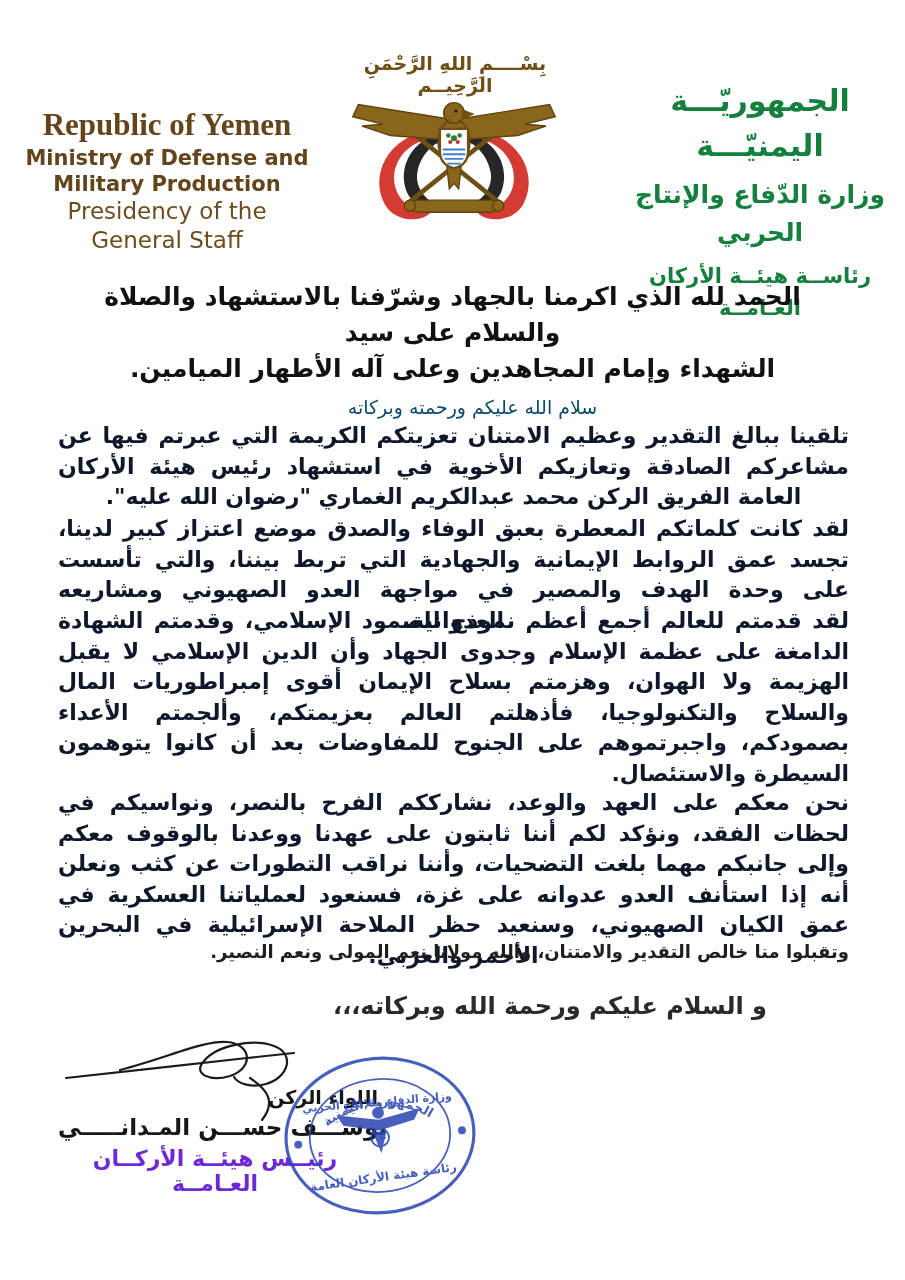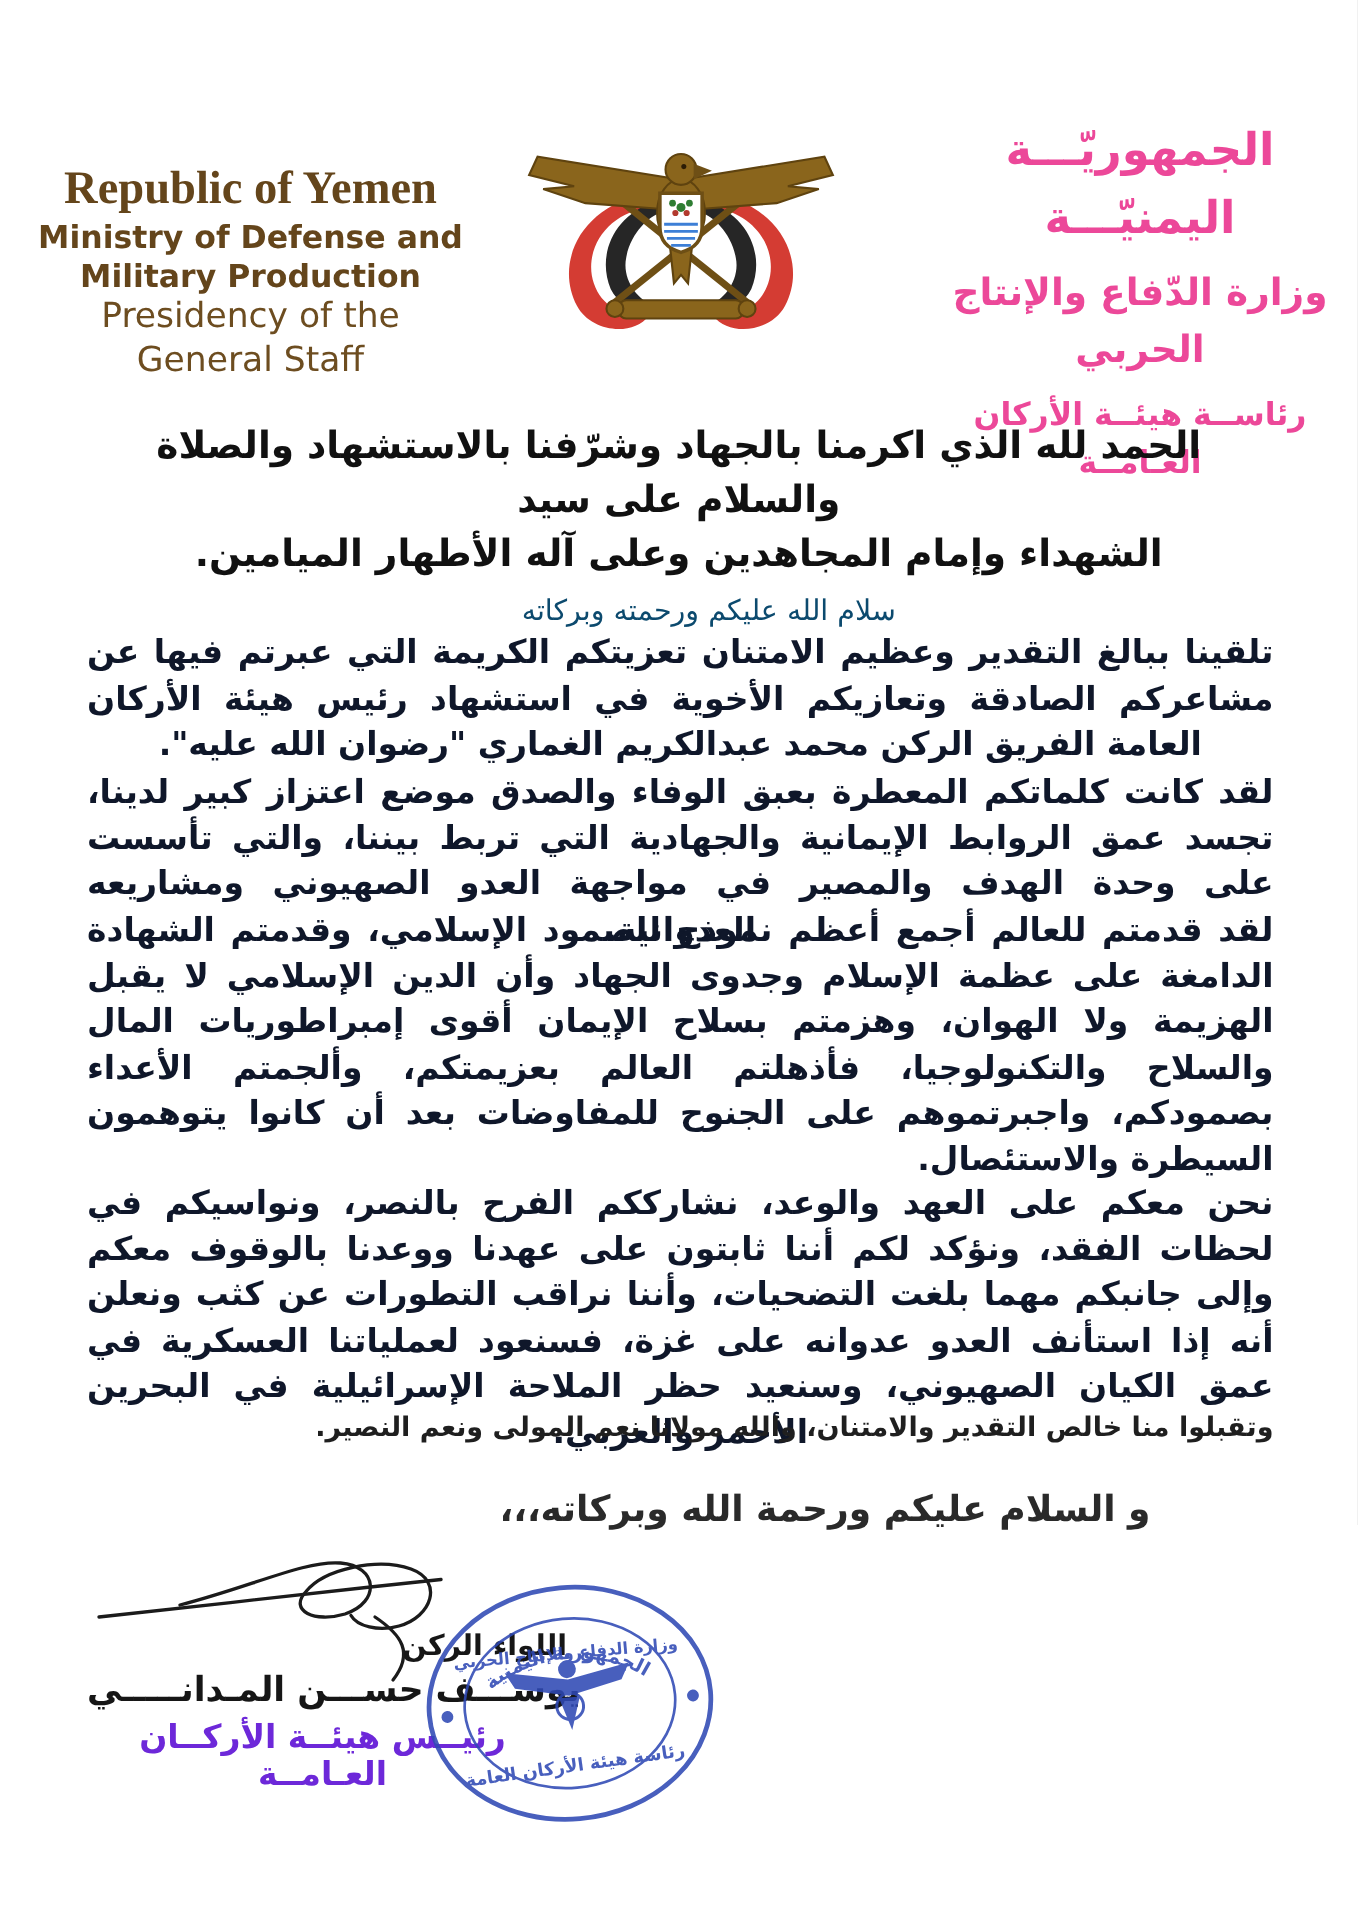--- a/index.html
+++ b/index.html
@@ -20,21 +20,21 @@
 
   .lh-bismillah {
     position:absolute; left:330px; top:52px; width:250px;
     text-align:center; direction:rtl;
     color:#6f4e17; font-size:19px; font-weight:bold;
   }
   .lh-emblem { position:absolute; left:334px; top:82px; width:240px; height:150px; }
 
   .lh-arabic {
     position:absolute; left:630px; top:78px; width:260px;
-    text-align:center; direction:rtl; color:#ec4899; line-height:1.5;
+    text-align:center; direction:rtl; color:#15803d; line-height:1.5;
   }
   .lh-arabic .ar1 { font-size:30px; font-weight:bold; }
   .lh-arabic .ar2 { font-size:25px; font-weight:bold; margin-top:8px; }
   .lh-arabic .ar3 { font-size:21px; font-weight:bold; margin-top:10px; }
 
   
   .doxology {
     position:absolute; left:55px; right:55px; top:256px;
     direction:rtl; text-align:center;
     font-size:25px; font-weight:900; color:#111; line-height:36px;margin-top:23px;
@@ -95,20 +95,21 @@
 <div class="page">
 
   <div class="lh-english">
     <div class="en-title">Republic of Yemen</div>
     <div class="en-bold">Ministry of Defense and</div>
     <div class="en-bold">Military Production</div>
     <div class="en-reg">Presidency of the</div>
     <div class="en-reg">General Staff</div>
   </div>
 
+  <div class="lh-bismillah">بِسْــــمِ اللهِ الرَّحْمَنِ الرَّحِيــم</div>
 
   <svg class="lh-emblem" viewBox="0 0 240 160">
 
     <path d="M98,50 C48,58 30,100 46,130 C56,149 86,152 97,137 C82,139 64,132 58,114 C50,90 68,62 100,60 Z" fill="#d43c33"></path>
     <path d="M142,50 C192,58 210,100 194,130 C184,149 154,152 143,137 C158,139 176,132 182,114 C190,90 172,62 140,60 Z" fill="#d43c33"></path>
 
     <path d="M101,56 C72,66 60,94 70,118 C77,132 93,137 100,129 C89,126 78,111 81,96 C84,78 98,66 105,64 Z" fill="#262626"></path>
     <path d="M139,56 C168,66 180,94 170,118 C163,132 147,137 140,129 C151,126 162,111 159,96 C156,78 142,66 135,64 Z" fill="#262626"></path>
 
     <line x1="70" y1="130" x2="172" y2="48" stroke="#6e4f15" stroke-width="5"></line>

